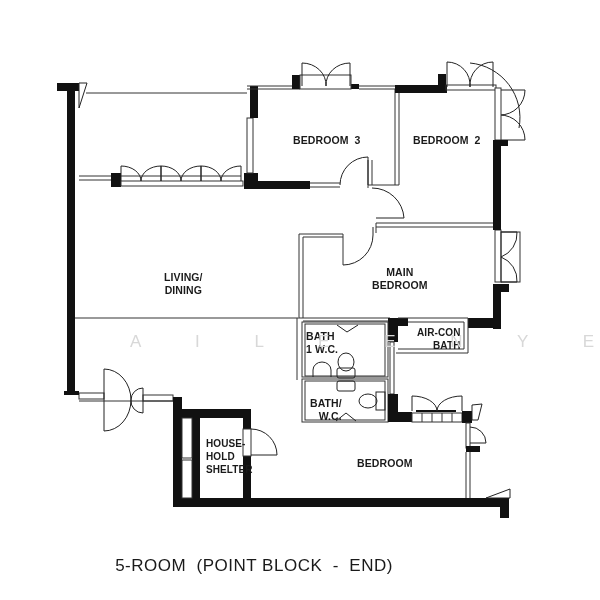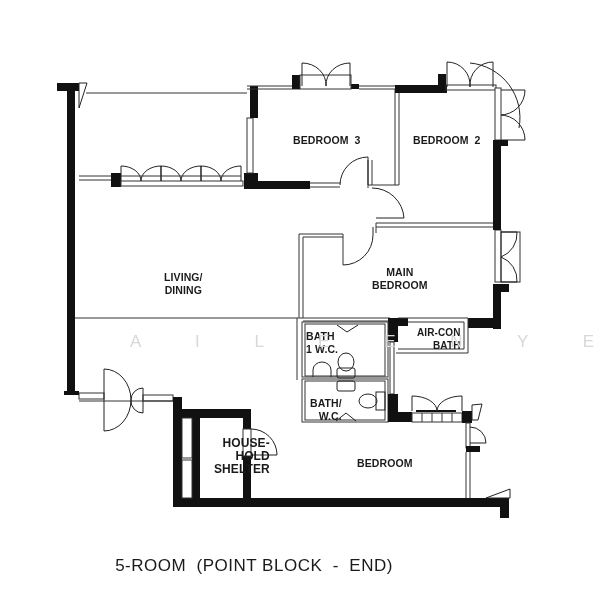--- a/index.html
+++ b/index.html
@@ -231,20 +231,20 @@
 <div class="room-label" style="left:164px; top:271px;">LIVING/
 DINING</div>
 <div class="room-label" style="left:372px; top:266px;">MAIN
 BEDROOM</div>
 <div class="room-label" style="left:306px; top:330px; text-align:left;">BATH
 1 W.C.</div>
 <div class="room-label" style="left:417px; top:326px; font-size:10px; text-align:right;">AIR-CON
 BATH</div>
 <div class="room-label" style="left:310px; top:387px; text-align:right;margin-top:10px;">BATH/
 W.C.</div>
-<div class="room-label" style="left:206px; top:437px; font-size:12px; text-align:right;margin-left:8px;">HOUSE-
+<div class="room-label" style="left:206px; top:437px; font-size:10px; text-align:left;">HOUSE-
 HOLD
 SHELTER</div>
 <div class="room-label" style="left:357px; top:457px;">BEDROOM</div>
 
 <div class="watermark">A I L E E N   Y E E</div>
 
 <div class="title">5-ROOM  (POINT BLOCK  -  END)</div>
 
 </body></html>

